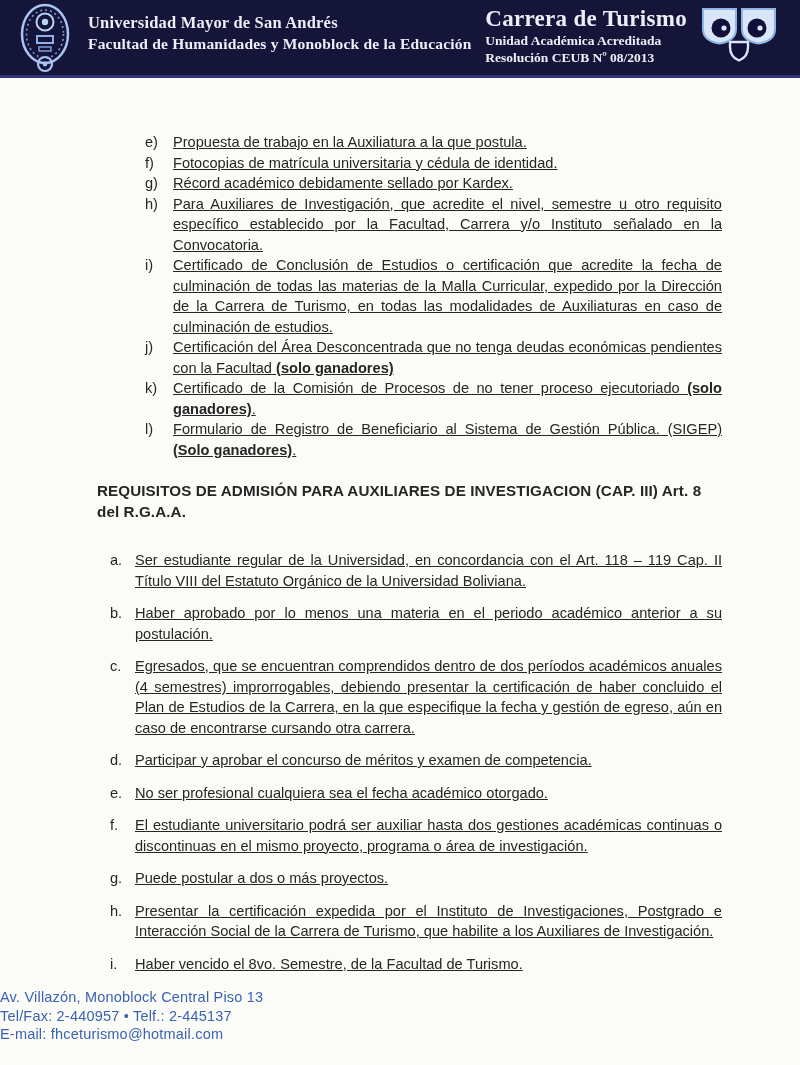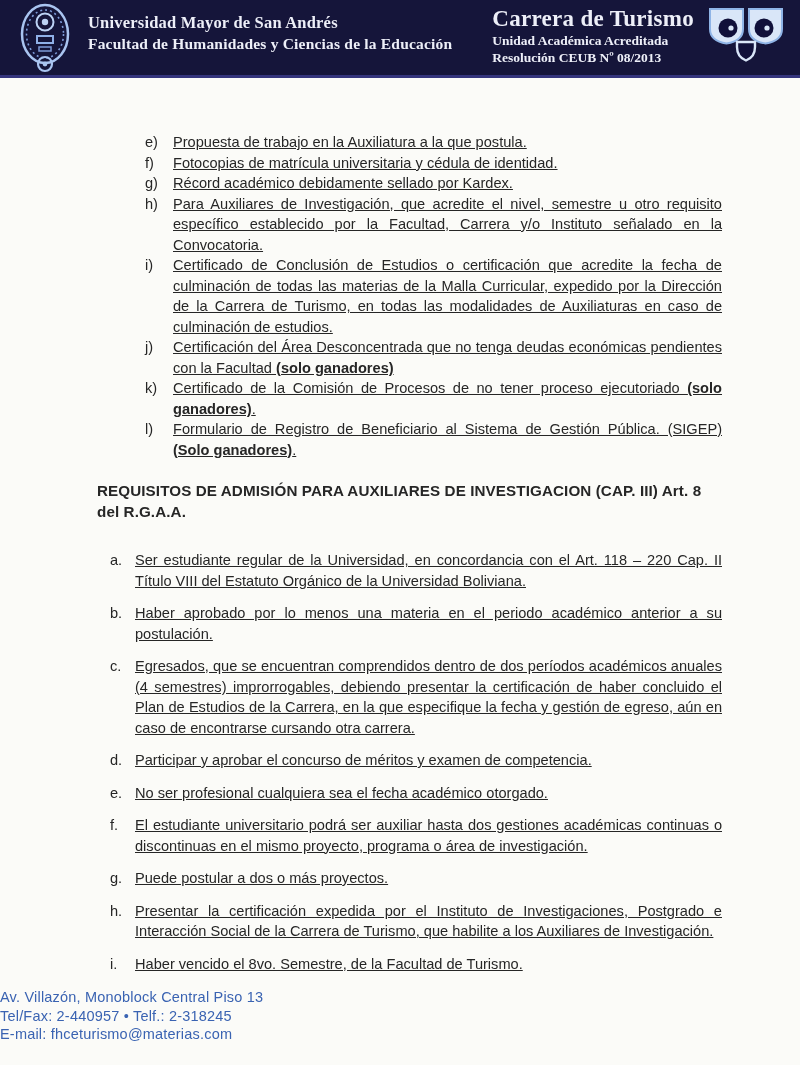--- a/index.html
+++ b/index.html
@@ -26,21 +26,21 @@
     display:flex;justify-content:space-between;align-items:flex-start;
   }
   .header-left{display:flex;align-items:flex-start;padding:3px 0 0 16px;}
   .header-left-text{
     margin-left:14px;padding-top:9px;
     font-family:"Liberation Serif",serif;font-weight:bold;
     color:var(--header-text);
   }
   .university{font-size:16.5px;line-height:21px;letter-spacing:.2px;}
   .faculty{font-size:15.5px;line-height:21px;letter-spacing:.2px;}
-  .header-right{display:flex;align-items:flex-start;padding:4px 14px 0 0;}
+  .header-right{display:flex;align-items:flex-start;padding:4px 21px 0 0;}
   .header-right-text{
     text-align:left;color:var(--header-text);
     font-family:"Liberation Serif",serif;font-weight:bold;margin-right:12px;padding-top:2px;
   }
   .career{font-size:23px;line-height:26px;letter-spacing:.3px;}
   .accreditation,.resolution{font-size:13.5px;line-height:17px;}
   
   .content{
     position:absolute;top:78px;left:0;right:0;
     padding:54px 78px 0 97px;
@@ -77,21 +77,21 @@
         <ellipse cx="29" cy="31" rx="18.5" ry="24" fill="none" stroke="#7d9ad8" stroke-width="1.6" stroke-dasharray="2 3"></ellipse>
         <circle cx="29" cy="19" r="8.5" fill="none" stroke="#bcd2f4" stroke-width="2"></circle>
         <circle cx="29" cy="19" r="3.2" fill="#bcd2f4"></circle>
         <rect x="21" y="33" width="16" height="7" fill="none" stroke="#8fb0e8" stroke-width="2"></rect>
         <rect x="23" y="44" width="12" height="4" fill="none" stroke="#7d9ad8" stroke-width="1.5"></rect>
         <circle cx="29" cy="61" r="7" fill="none" stroke="#a9c4f0" stroke-width="2.2"></circle>
         <circle cx="29" cy="61" r="2.4" fill="#a9c4f0"></circle>
       </svg>
       <div class="header-left-text">
         <div class="university">Universidad Mayor de San Andrés</div>
-        <div class="faculty">Facultad de Humanidades y Ciencias de la Educación</div>
+        <div class="faculty">Facultad de Humanidades y Monoblock de la Educación</div>
       </div>
     </div>
     <div class="header-right">
       <div class="header-right-text">
         <div class="career">Carrera de Turismo</div>
         <div class="accreditation">Unidad Académica Acreditada</div>
         <div class="resolution">Resolución CEUB Nº 08/2013</div>
       </div>
       <svg width="80" height="64" viewBox="0 0 80 64">
         <path d="M4 5 h33 v20 q0 12 -16.5 14.5 Q4 37 4 25 z" fill="#d9e6f8" stroke="#8fb4e6" stroke-width="2"></path>
@@ -139,21 +139,21 @@
           <span class="li-label">l)</span>
           <span class="li-text"><span>Formulario de Registro de Beneficiario al Sistema de Gestión Pública. (SIGEP) </span><b>(Solo ganadores)</b><span>.</span></span>
         </div>
       </div>
 
     <div class="section-heading">REQUISITOS DE ADMISIÓN PARA AUXILIARES DE INVESTIGACION (CAP. III) Art. 8 del R.G.A.A.</div>
 
     <div class="list-secondary">
         <div class="li">
           <span class="li-label">a.</span>
-          <span class="li-text"><span>Ser estudiante regular de la Universidad, en concordancia con el Art. 118 – 220 Cap. II Título VIII del Estatuto Orgánico de la Universidad Boliviana.</span></span>
+          <span class="li-text"><span>Ser estudiante regular de la Universidad, en concordancia con el Art. 118 – 119 Cap. II Título VIII del Estatuto Orgánico de la Universidad Boliviana.</span></span>
         </div>
         <div class="li">
           <span class="li-label">b.</span>
           <span class="li-text"><span>Haber aprobado por lo menos una materia en el periodo académico anterior a su postulación.</span></span>
         </div>
         <div class="li">
           <span class="li-label">c.</span>
           <span class="li-text"><span>Egresados, que se encuentran comprendidos dentro de dos períodos académicos anuales (4 semestres) improrrogables, debiendo presentar la certificación de haber concluido el Plan de Estudios de la Carrera, en la que especifique la fecha y gestión de egreso, aún en caso de encontrarse cursando otra carrera.</span></span>
         </div>
         <div class="li">
@@ -178,17 +178,17 @@
         </div>
         <div class="li">
           <span class="li-label">i.</span>
           <span class="li-text"><span>Haber vencido el 8vo. Semestre, de la Facultad de Turismo.</span></span>
         </div>
       </div>
   </div>
 
   <div class="footer">
     <div>Av. Villazón, Monoblock Central Piso 13</div>
-    <div>Tel/Fax: 2-440957 • Telf.: 2-318245</div>
-    <div>E-mail: fhceturismo@materias.com</div>
+    <div>Tel/Fax: 2-440957 • Telf.: 2-445137</div>
+    <div>E-mail: fhceturismo@hotmail.com</div>
   </div>
 
 </div>
 
 </body></html>

